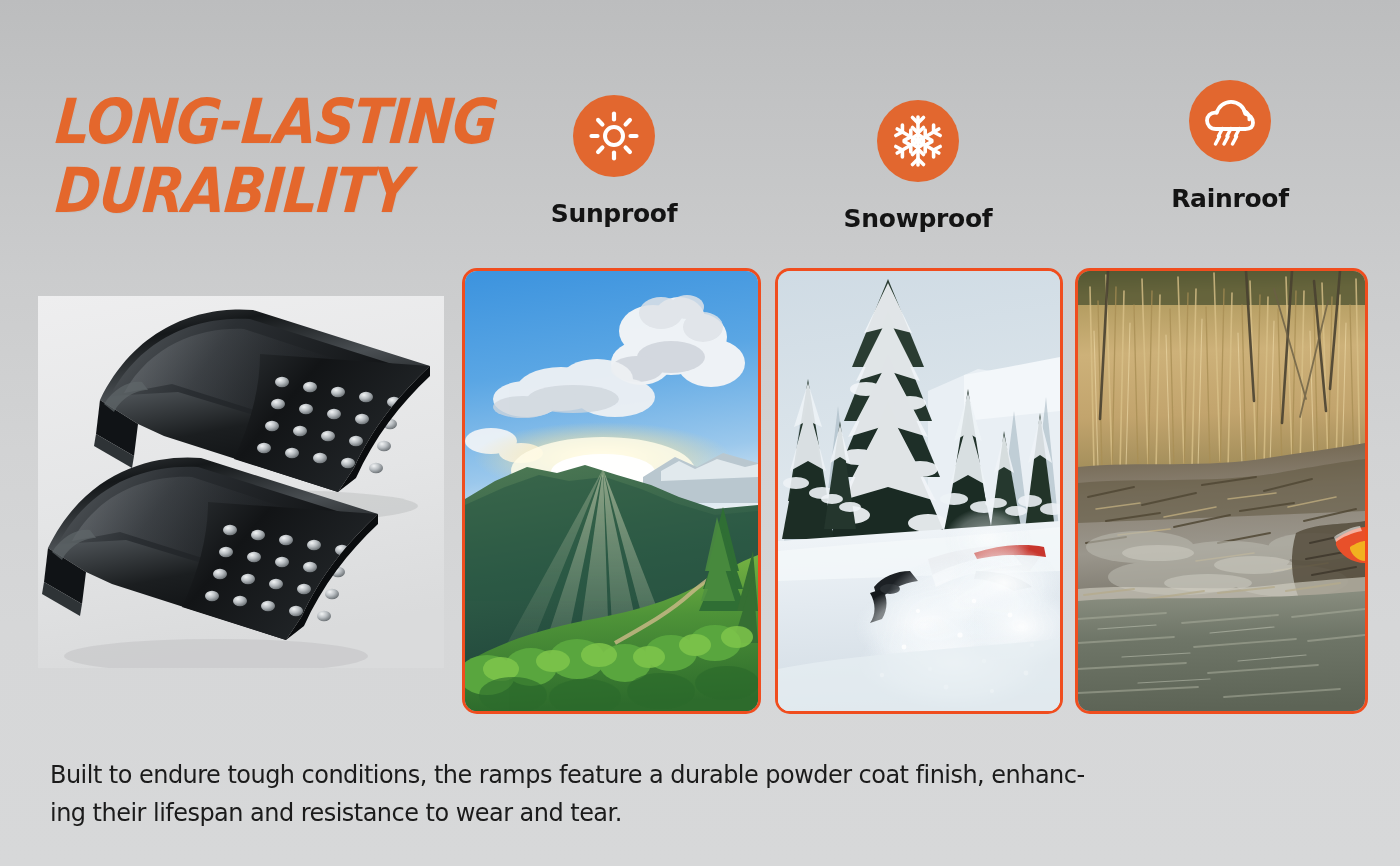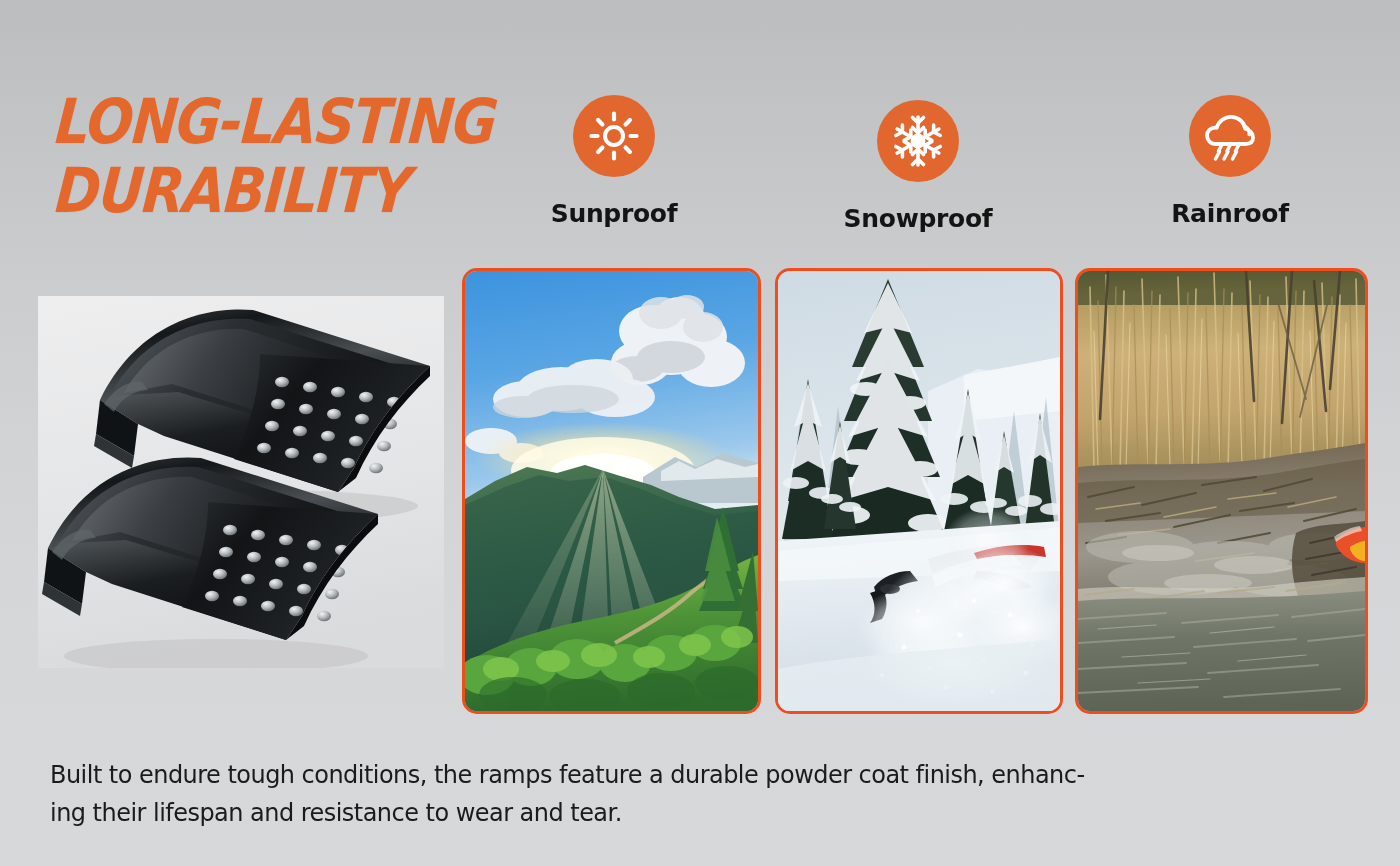--- a/index.html
+++ b/index.html
@@ -65,21 +65,21 @@
   #product-photo svg { display: block; width: 100%; height: 100%; }
 
   
   .feature {
     position: absolute;
     width: 180px;
     text-align: center;
   }
   #feature-0 { left: 524px; top: 95px; }
   #feature-1 { left: 828px; top: 100px; }
-  #feature-2 { left: 1140px; top: 95px; }
+  #feature-2 { left: 1140px; top: 80px; }
 
   .badge {
     width: 82px;
     height: 82px;
     margin: 0 auto;
     border-radius: 50%;
     background: #e2672f;
     display: flex;
     align-items: center;
     justify-content: center;

